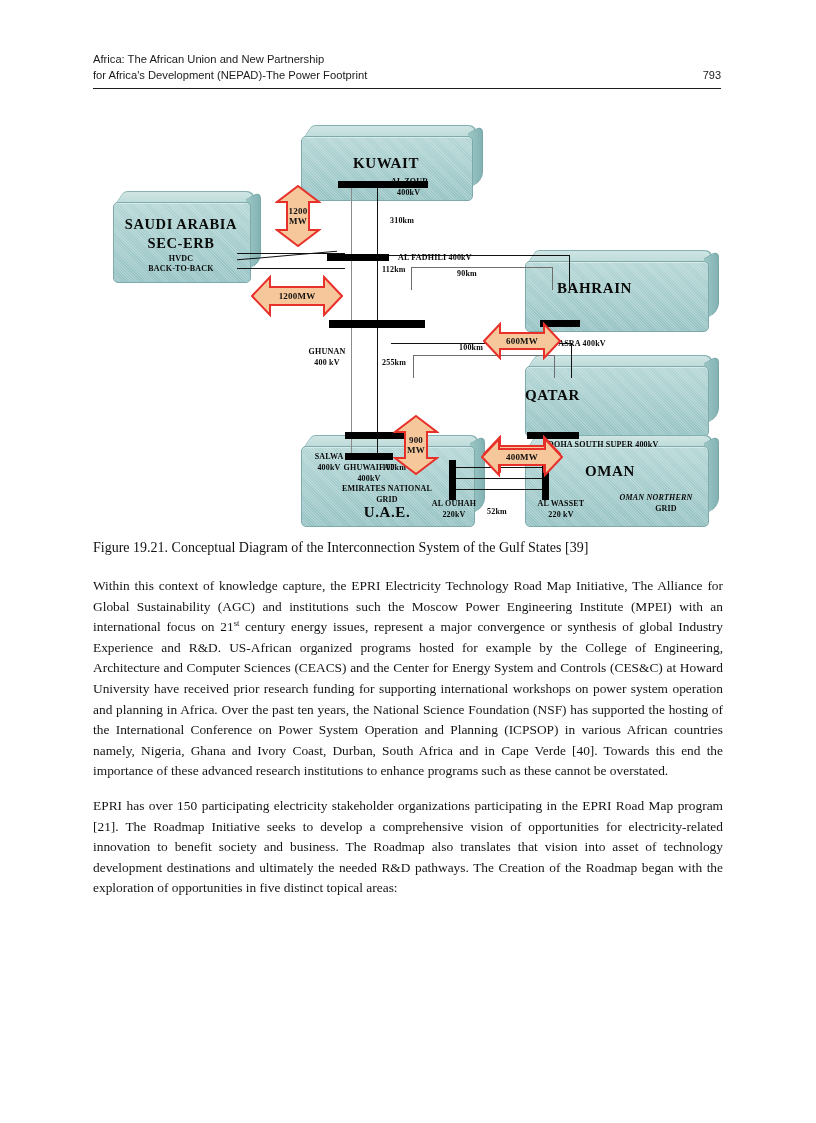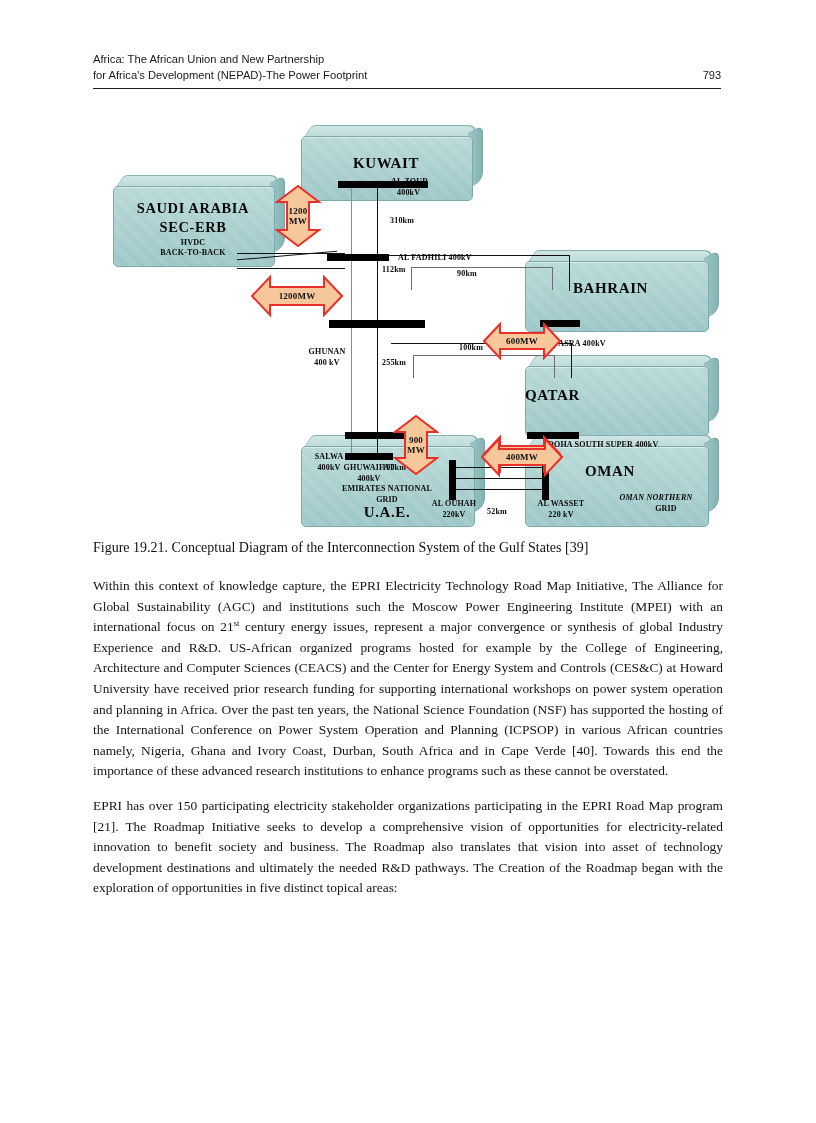--- a/index.html
+++ b/index.html
@@ -129,35 +129,35 @@
   <div class="figwrap">
     <div class="fig">
 
       <div class="blk" style="left:196px;top:10px;width:170px;height:76px;">
         <div class="top"></div>
         <div class="side"></div>
         <div class="face"></div>
         <div class="nm" style="top:30px;font-size:15px;">KUWAIT</div>
       </div>
 
-      <div class="blk" style="left:8px;top:60px;width:160px;height:92px;">
+      <div class="blk" style="left:8px;top:76px;width:136px;height:92px;">
         <div class="top"></div>
         <div class="side"></div>
         <div class="face"></div>
         <div class="nm" style="top:25px;font-size:14.5px;">SAUDI ARABIA</div>
         <div class="nm" style="top:44px;font-size:14.5px;">SEC-ERB</div>
         <div class="sub" style="top:63px;">HVDC</div>
         <div class="sub" style="top:73px;">BACK-TO-BACK</div>
       </div>
 
       <div class="blk" style="left:420px;top:135px;width:182px;height:82px;">
         <div class="top"></div>
         <div class="side"></div>
         <div class="face"></div>
-        <div class="nm" style="top:30px;font-size:15px;padding-left:48px;width:auto;">BAHRAIN</div>
+        <div class="nm" style="top:30px;font-size:15px;padding-left:32px;width:auto;">BAHRAIN</div>
       </div>
 
       <div class="blk" style="left:420px;top:240px;width:182px;height:82px;">
         <div class="top"></div>
         <div class="side"></div>
         <div class="face"></div>
         <div class="nm" style="top:32px;font-size:15px;width:auto;">QATAR</div>
       </div>
 
       <div class="blk" style="left:196px;top:320px;width:172px;height:92px;">

